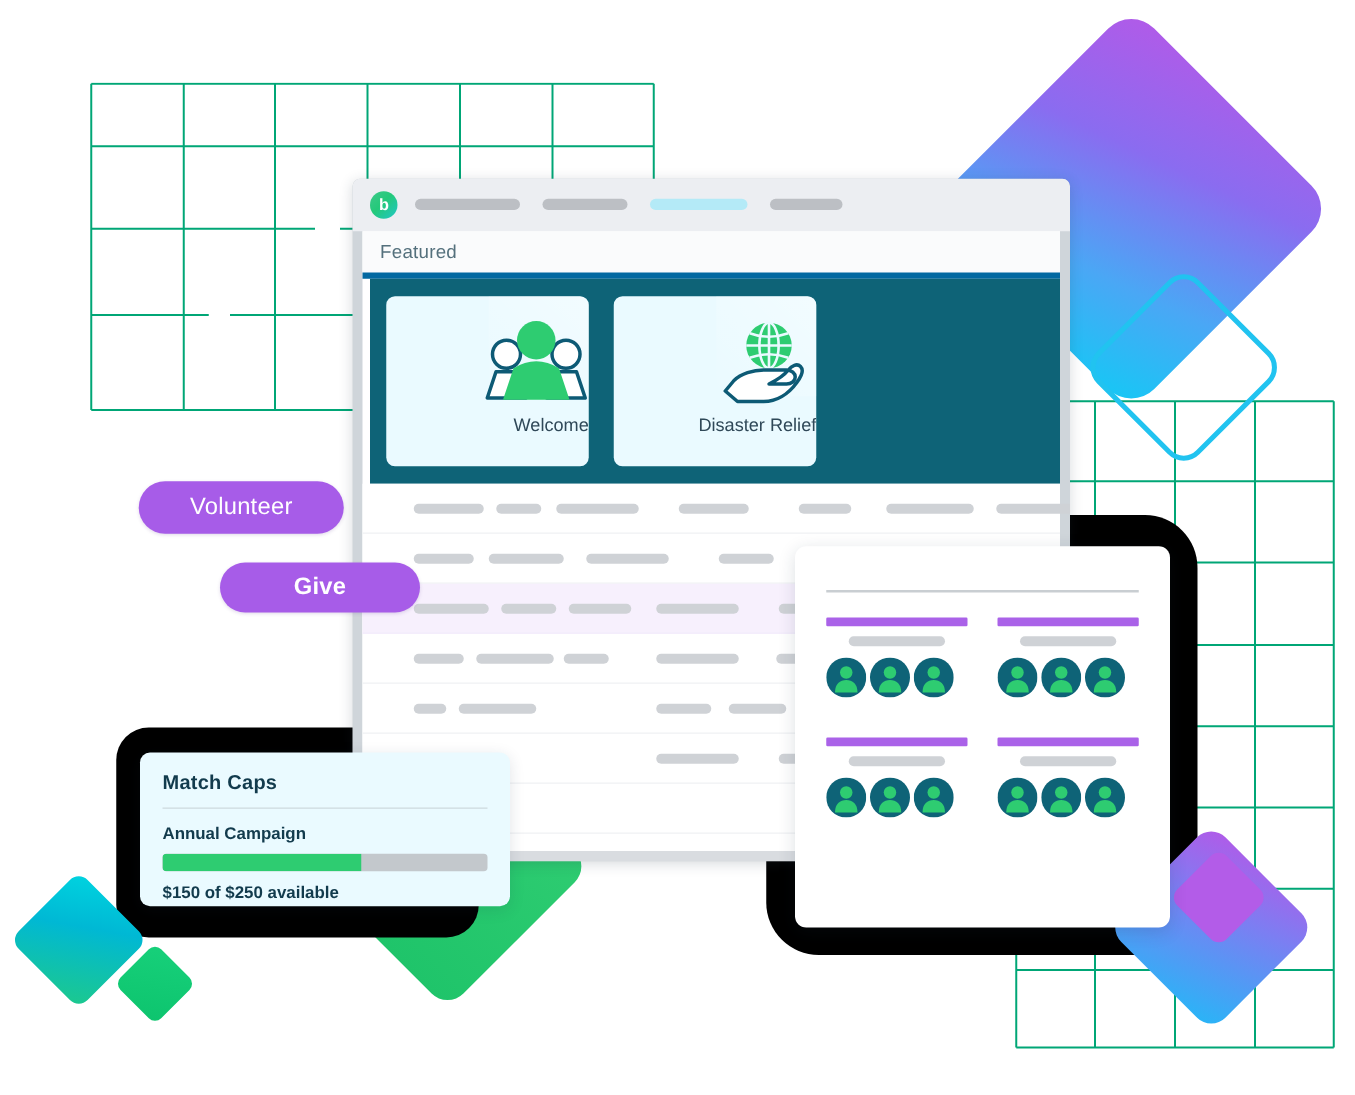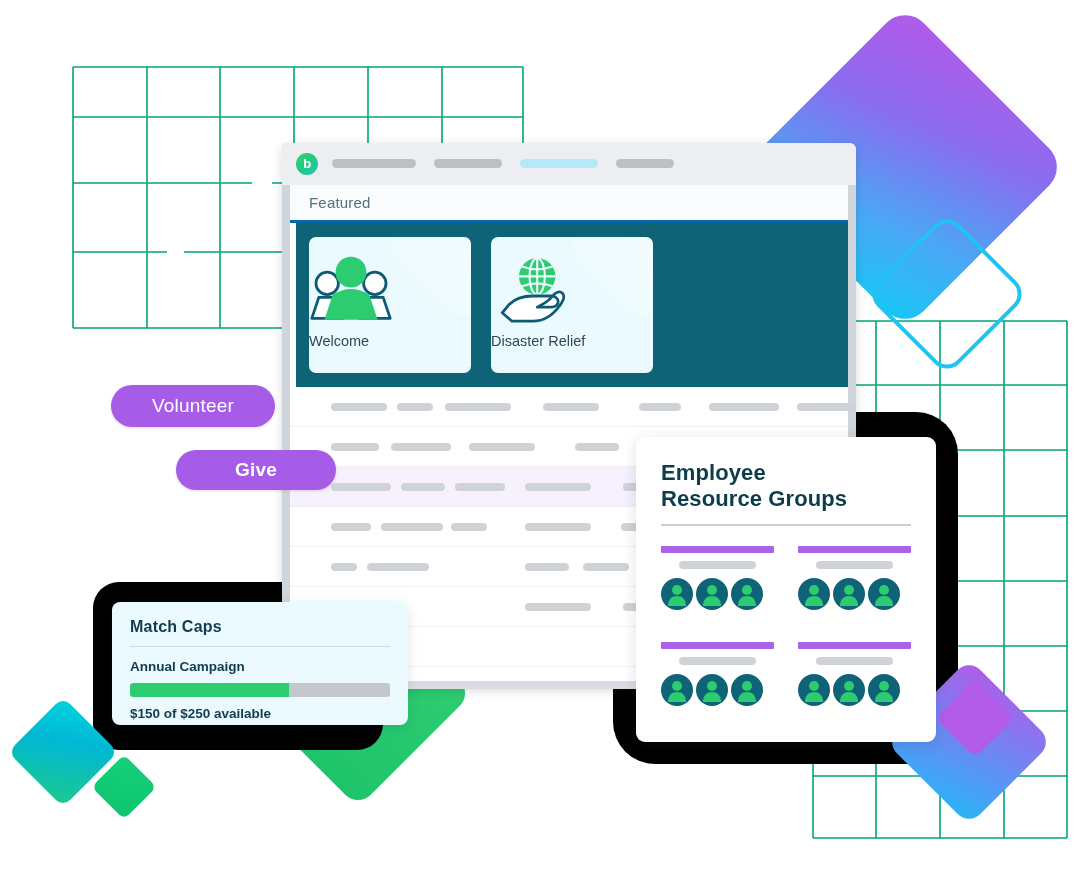--- a/index.html
+++ b/index.html
@@ -45,33 +45,33 @@
   .nav-bar { position:absolute; left:50px; top:16px; display:flex; align-items:center; gap:18px; }
   .nav-pill { height:9px; border-radius:5px; background:#bcbfc4; }
   .nav-pill.active { background:#b4eaf7; }
 
   #page-body {
     position:absolute; left:8px; top:42px; width:558px; height:496px;
     background:#ffffff;
   }
   #featured-bar {
     position:absolute; left:0; top:0; width:558px; height:38px;
-    background:#fafbfc; border-bottom:3px solid #0369a1;
-    display:flex; align-items:center; padding-left:19px;
+    background:#fafbfc; border-bottom:5px solid #0369a1;
+    display:flex; align-items:center; padding-left:14px;
   }
   #featured-title { font-size:15px; color:#54707c; letter-spacing:.2px; }
 
   #featured-band {
     position:absolute; left:6px; top:38px; width:552px; height:164px;
     background:#0e6377;
     display:flex; align-items:center; gap:20px; padding-left:13px;
   }
   .feature-card {
     width:162px; height:136px; background:#eafaff; border-radius:7px;
-    display:flex; flex-direction:column; align-items:flex-start; justify-content:flex-start;
+    display:flex; flex-direction:column; align-items:flex-end; justify-content:flex-start;
     padding-top:14px; position:relative; overflow:hidden;
   }
   .feature-card .sheen {
     position:absolute; right:-30px; top:-30px; width:110px; height:110px;
     background:linear-gradient(225deg, rgba(255,255,255,.55), rgba(255,255,255,0));
     transform:rotate(0deg);
   }
   .feature-icon { width:84px; height:76px; position:relative; }
   .feature-label { margin-top:6px; font-size:14.5px; color:#2f4858; font-weight:500; }
 
@@ -312,24 +312,20 @@
     <div id="match-caps-title">Match Caps</div>
     <div id="match-caps-rule"></div>
     <div id="match-caps-sub">Annual Campaign</div>
     <div id="match-progress">
       <div id="match-progress-fill" style="width:61%;"></div>
     </div>
     <div id="match-caps-note">$150 of $250 available</div>
   </div>
 
   <div id="erg-card">
-    <div id="erg-title">
-      <div>Employee</div>
-      <div>Resource Groups</div>
-    </div>
     <div id="erg-rule"></div>
     <div id="erg-grid">
 
       <div class="erg-group">
         <div class="bar-purple"></div>
         <div class="bar-gray"></div>
         <div class="erg-avatars">
           <svg width="32" height="32" viewBox="0 0 32 32">
               <circle cx="16" cy="16" r="16" fill="#0e6377"></circle>
               <circle cx="16" cy="12" r="5" fill="#2ecc71"></circle>

